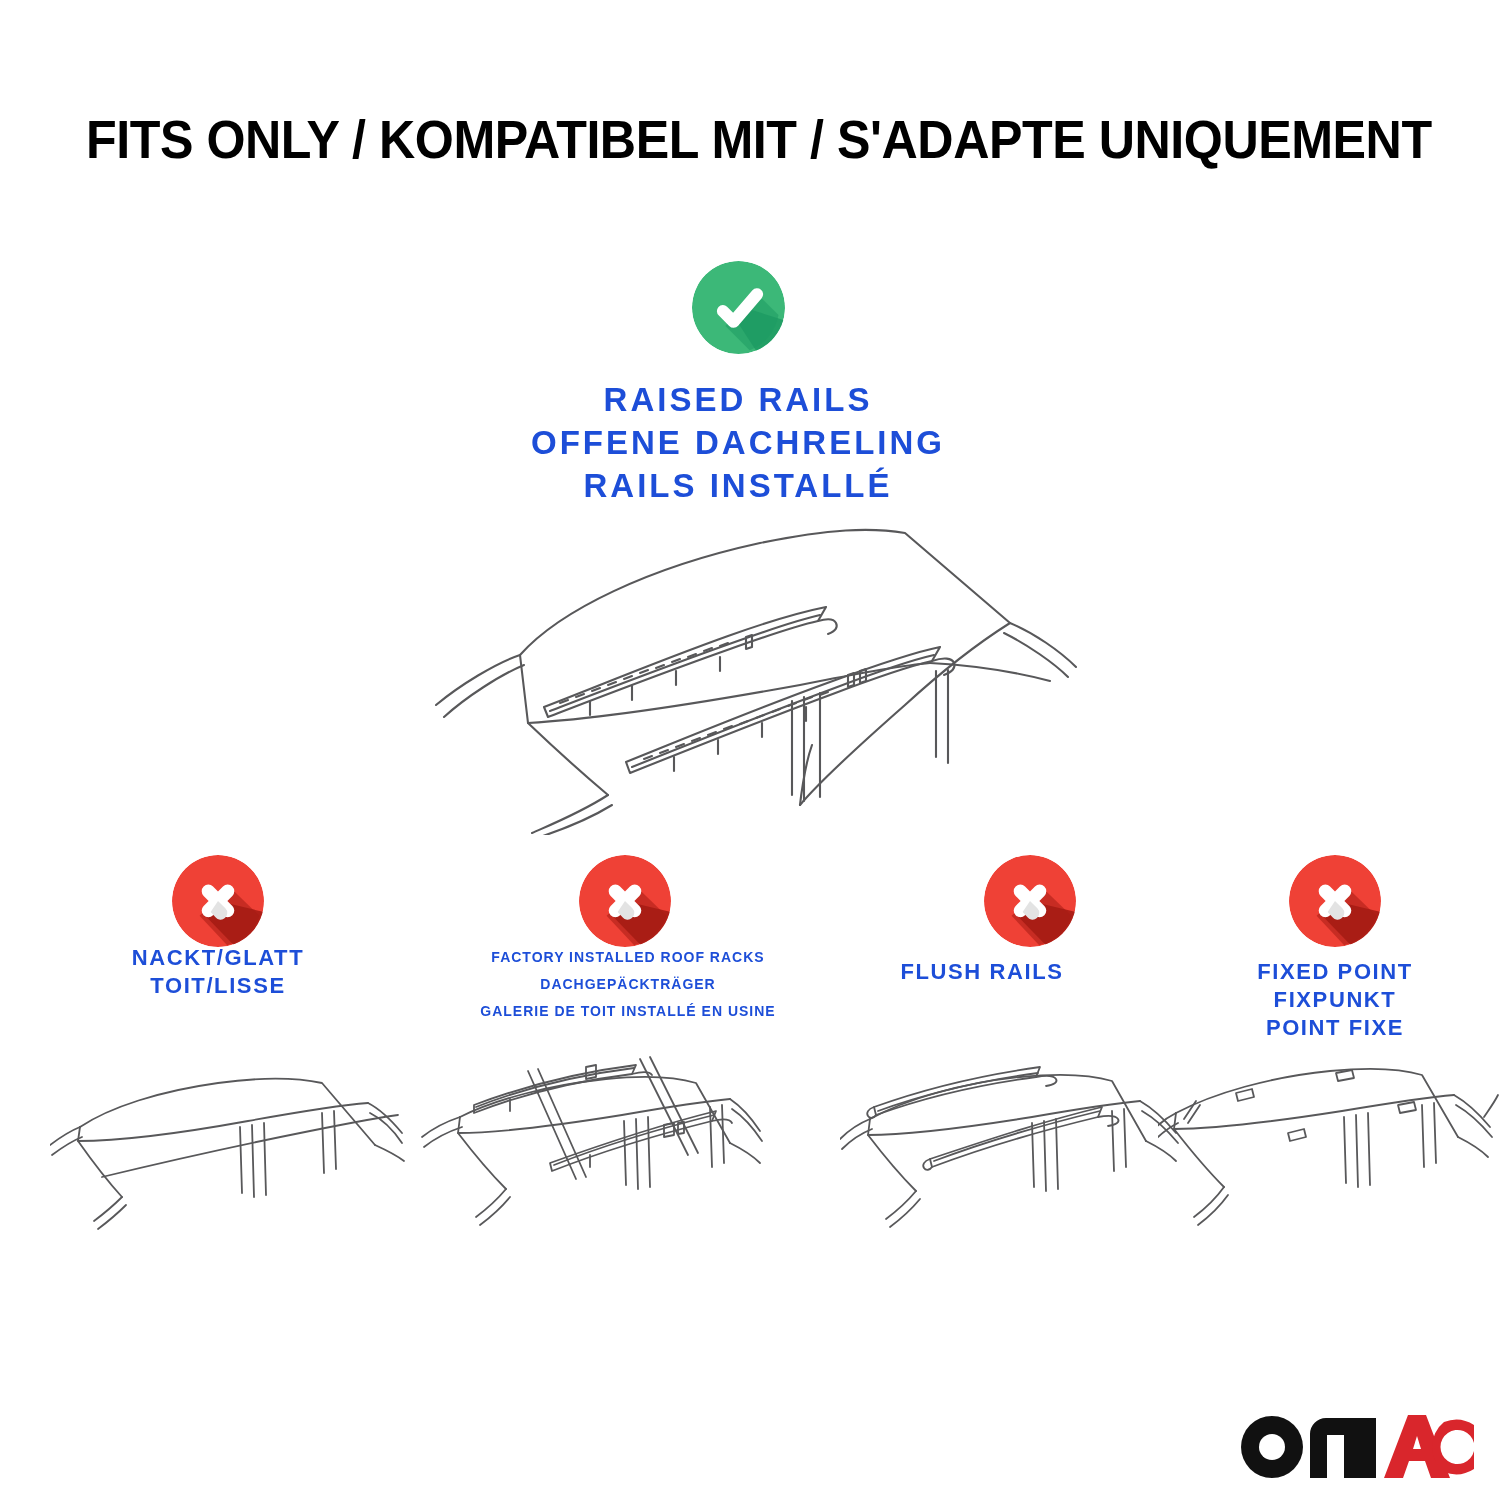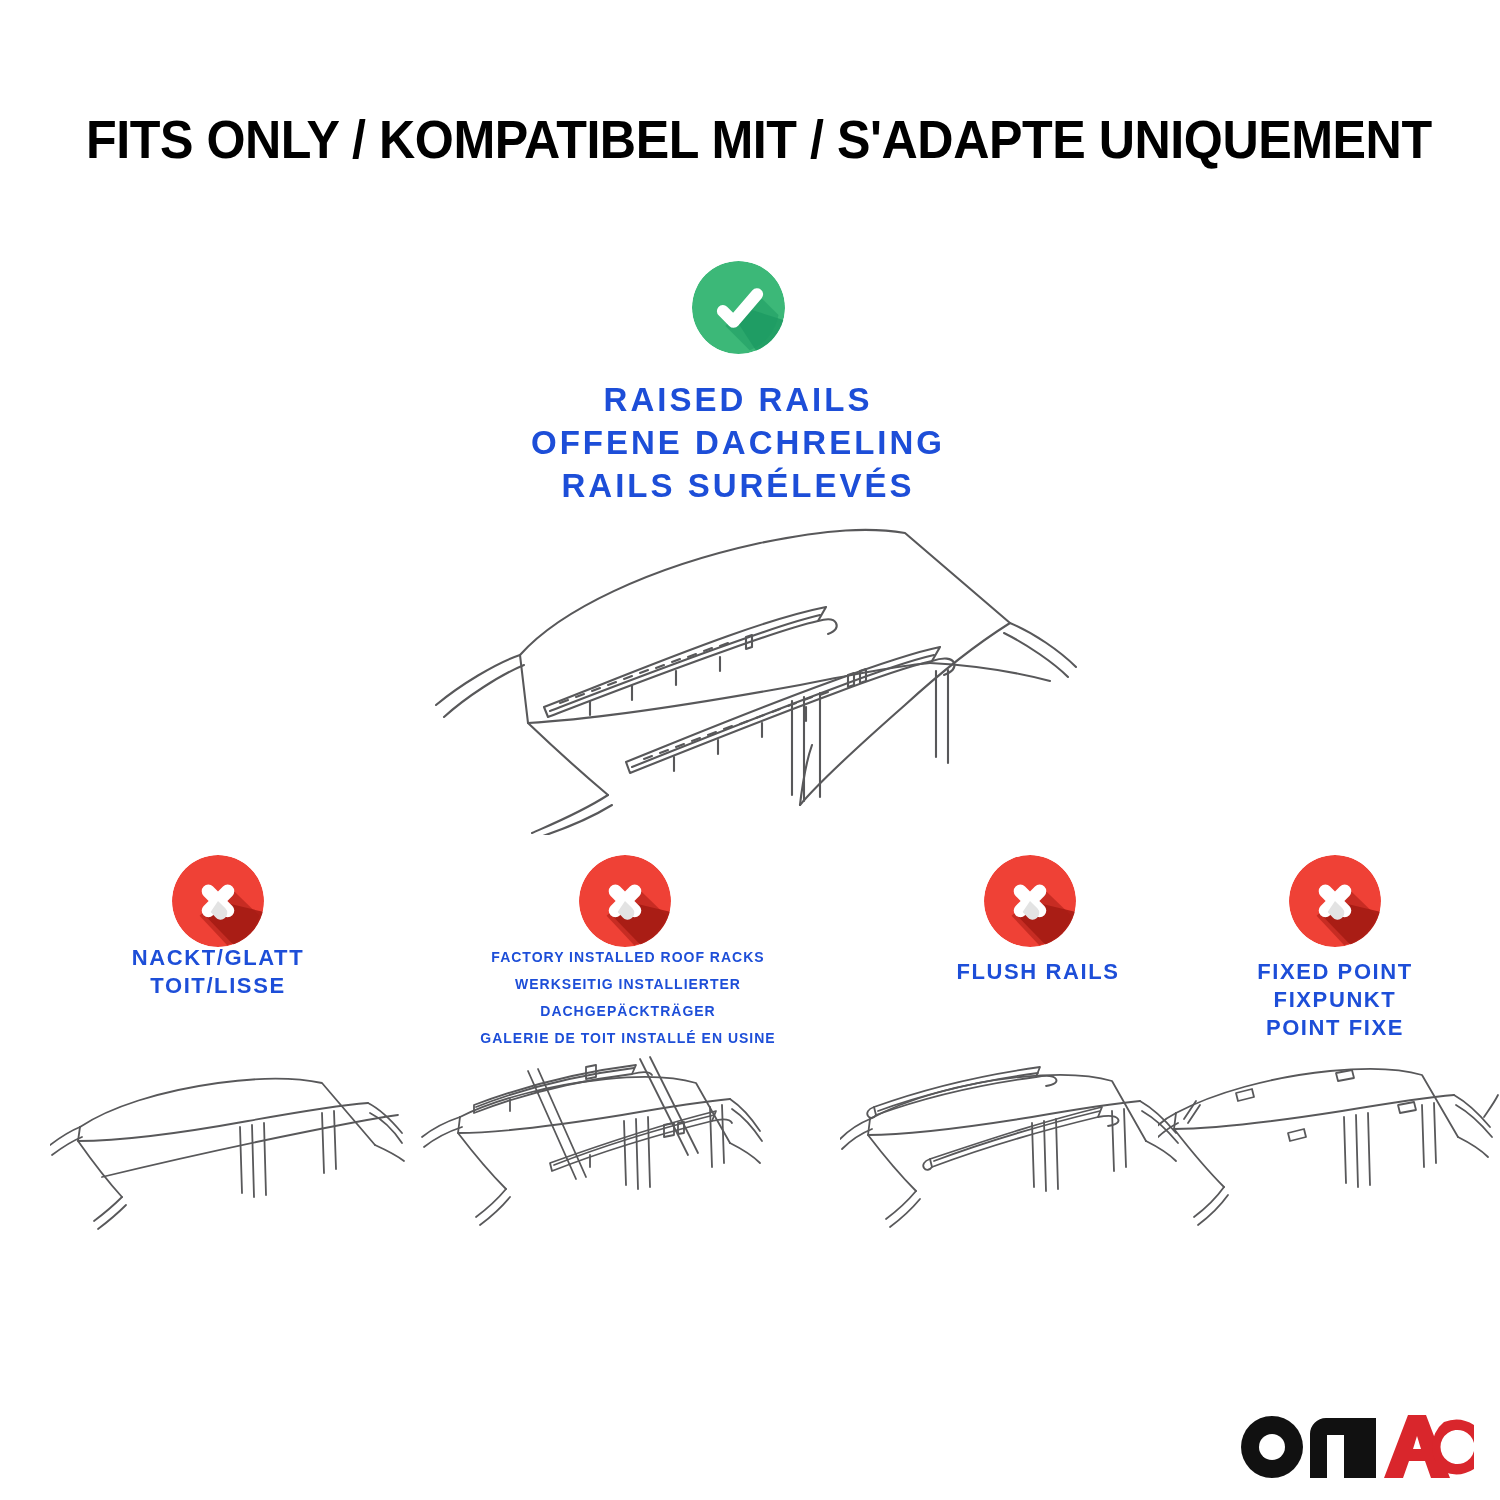--- a/index.html
+++ b/index.html
@@ -91,21 +91,21 @@
       <path d="M45.5,60.5 L56,50 L100,64 L100,86 A50,50 0 0 1 70,98 Z" fill="#1E9B63" opacity="0.85"></path>
       <path d="M67,32.5 L93,58 A50,50 0 0 1 62,96 L36,70 Z" fill="#1E9B63" opacity="0.55"></path>
 
       <path d="M28.5,49.5 a6.5,6.5 0 0 1 9.2,-0.4 L44.2,55.6 L65.0,31.5 a6.5,6.5 0 0 1 9.9,8.5 L49.6,69.5 a6.5,6.5 0 0 1 -9.6,0.3 L28.9,58.7 a6.5,6.5 0 0 1 -0.4,-9.2 Z" fill="#FFFFFF"></path>
     </svg>
   </div>
 
   <div class="caption caption-main" style="left:438px; top:378px; width:600px;">
     <span class="line">RAISED RAILS</span>
     <span class="line">OFFENE DACHRELING</span>
-    <span class="line">RAILS SURÉLEVÉS</span>
+    <span class="line">RAILS INSTALLÉ</span>
   </div>
 
   <div class="illus" style="left:400px; top:505px;">
     <svg width="700" height="330" viewBox="0 0 700 330" fill="none" stroke="#58585A" stroke-width="2.1" stroke-linecap="round" stroke-linejoin="round">
 
       <path d="M120,150 C160,105 250,62 360,38 C430,24 470,22 505,28 L610,118 C575,140 540,168 505,200 C455,244 420,276 400,300"></path>
       <path d="M120,150 L128,218 C128,218 170,258 208,290"></path>
       <path d="M128,218 C200,214 290,200 400,180 C460,168 505,160 530,158"></path>
 
       <path d="M120,150 C96,158 60,180 36,200"></path>
@@ -189,26 +189,25 @@
     </svg>
   </div>
 
   <div class="caption caption-sub" style="left:48px; top:944px; width:340px;">
     <span class="line">NACKT/GLATT</span>
     <span class="line">TOIT/LISSE</span>
   </div>
 
   <div class="caption caption-sub tight" style="left:408px; top:944px; width:440px;">
     <span class="line">FACTORY INSTALLED ROOF RACKS</span>
-    <span class="line">WERKSEITIG INSTALLIERTER</span>
     <span class="line">DACHGEPÄCKTRÄGER</span>
     <span class="line">GALERIE DE TOIT INSTALLÉ EN USINE</span>
   </div>
 
-  <div class="caption caption-sub" style="left:868px; top:958px; width:340px;">
+  <div class="caption caption-sub" style="left:812px; top:958px; width:340px;">
     <span class="line">FLUSH RAILS</span>
   </div>
 
   <div class="caption caption-sub" style="left:1175px; top:958px; width:320px;">
     <span class="line">FIXED POINT</span>
     <span class="line">FIXPUNKT</span>
     <span class="line">POINT FIXE</span>
   </div>
 
   <div class="illus" style="left:50px; top:1055px;">

